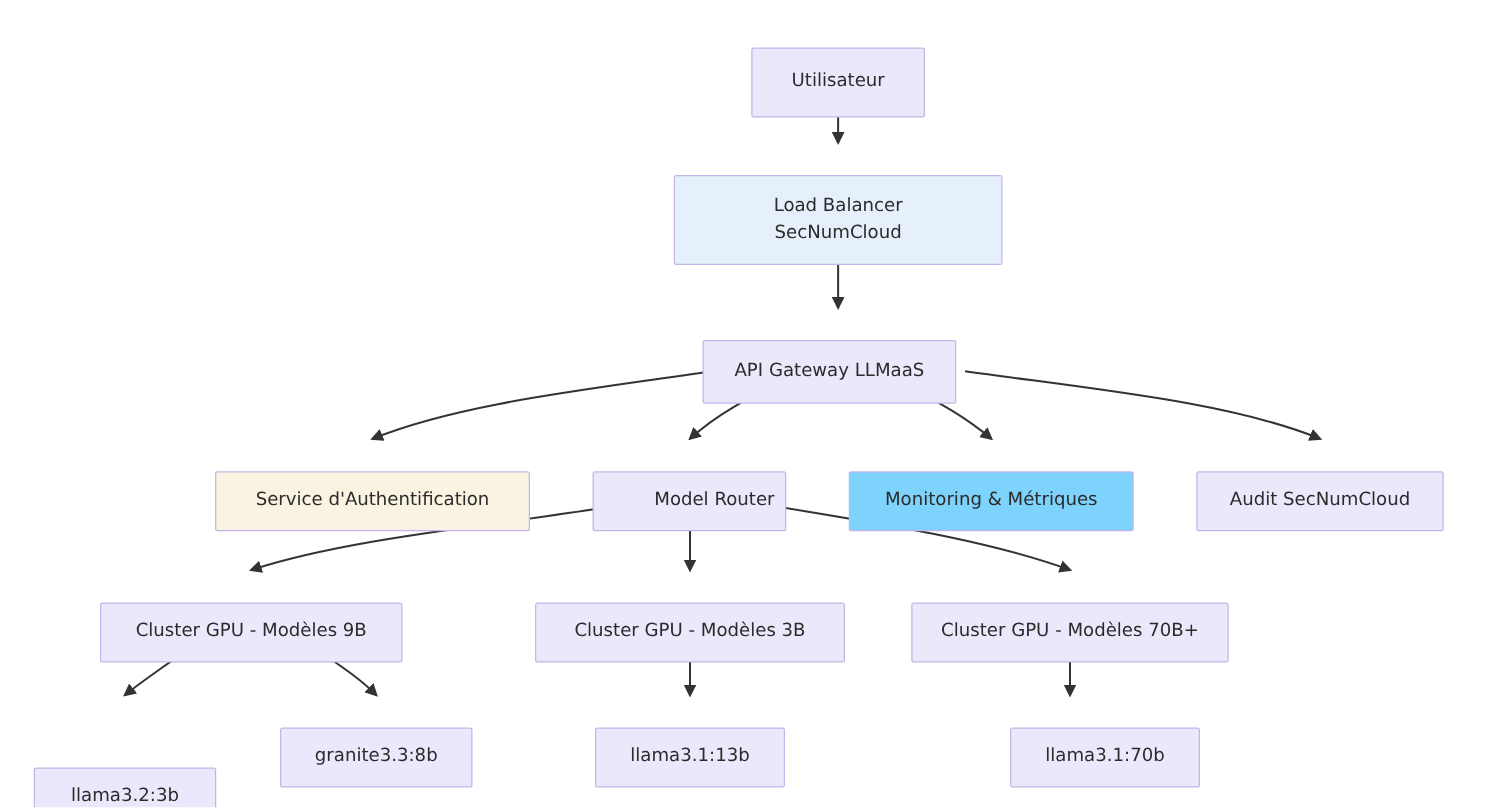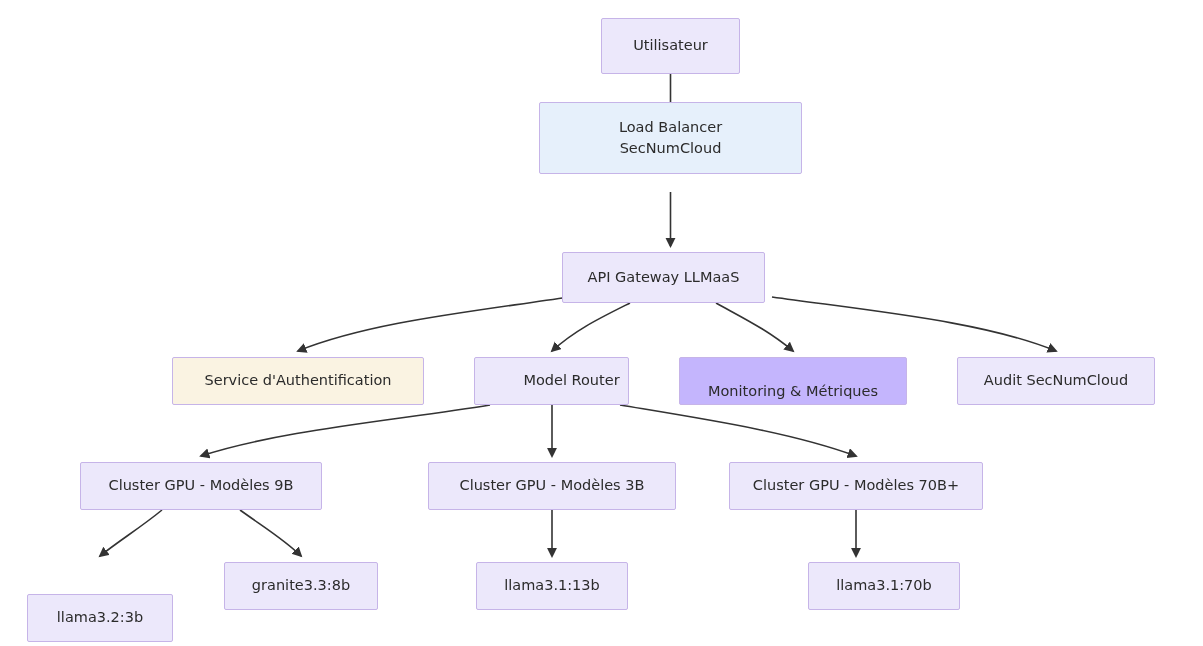--- a/index.html
+++ b/index.html
@@ -39,25 +39,26 @@
     justify-content: center;
     text-align: center;
     border: 1.3px solid #c6b4e8;
     border-radius: 2px;
     color: #2b2b2b;
     font-size: 14.5px;
     line-height: 1.45;
     z-index: 2;
     white-space: pre-line;
     padding: 2px 8px;
+    margin-top: 20px;
   }
   .fill-lavender { background: #ece8fb; }
   .fill-blue     { background: #e6f0fb; }
   .fill-cream    { background: #faf3e2; }
-  .fill-green    { background: #c4b5fd; align-items: flex-end; }
+  .fill-green    { background: #7dd3fc; }
 </style>
 </head>
 <body>
 
 <div id="canvas">
   <svg id="edge-layer" viewBox="0 0 1203 646" xmlns="http://www.w3.org/2000/svg">
     <defs>
       <marker id="arrowhead" markerWidth="9" markerHeight="9" refX="5.2" refY="3.2" orient="auto" markerUnits="strokeWidth">
         <path d="M0,0 L6.4,3.2 L0,6.4 Z" fill="#333333"></path>
       </marker>
@@ -73,21 +74,21 @@
         <path class="edge-path" d="M 552,405 L 552,456" marker-end="url(#arrowhead)" stroke="#333333"></path>
         <path class="edge-path" d="M 620,405 C 710,420 790,432 856,456" marker-end="url(#arrowhead)" stroke="#333333"></path>
         <path class="edge-path" d="M 162,510 C 140,528 120,540 100,556" marker-end="url(#arrowhead)" stroke="#333333"></path>
         <path class="edge-path" d="M 240,510 C 265,528 285,540 301,556" marker-end="url(#arrowhead)" stroke="#333333"></path>
         <path class="edge-path" d="M 552,510 L 552,556" marker-end="url(#arrowhead)" stroke="#333333"></path>
         <path class="edge-path" d="M 856,510 L 856,556" marker-end="url(#arrowhead)" stroke="#333333"></path>
       </g>
   </svg>
   <div id="nodes-group">
       <div class="node fill-lavender" style="left: 601px; top: 18px; width: 139px; height: 56px;"><span>Utilisateur</span></div>
-      <div class="node fill-blue" style="left: 539px; top: 102px; width: 263px; height: 72px;"><span>Load Balancer
+      <div class="node fill-blue" style="left: 539px; top: 120px; width: 263px; height: 72px;"><span>Load Balancer
 SecNumCloud</span></div>
       <div class="node fill-lavender" style="left: 562px; top: 252px; width: 203px; height: 51px; text-align: center;"><span>API Gateway LLMaaS</span></div>
       <div class="node fill-cream" style="left: 172px; top: 357px; width: 252px; height: 48px;"><span>Service d'Authentification</span></div>
       <div class="node fill-lavender" style="left: 474px; top: 357px; width: 155px; height: 48px; padding-left: 48px;"><span>Model Router</span></div>
       <div class="node fill-green" style="left: 679px; top: 357px; width: 228px; height: 48px;"><span>Monitoring &amp; Métriques</span></div>
       <div class="node fill-lavender" style="left: 957px; top: 357px; width: 198px; height: 48px;"><span>Audit SecNumCloud</span></div>
       <div class="node fill-lavender" style="left: 80px; top: 462px; width: 242px; height: 48px;"><span>Cluster GPU - Modèles 9B</span></div>
       <div class="node fill-lavender" style="left: 428px; top: 462px; width: 248px; height: 48px;"><span>Cluster GPU - Modèles 3B</span></div>
       <div class="node fill-lavender" style="left: 729px; top: 462px; width: 254px; height: 48px;"><span>Cluster GPU - Modèles 70B+</span></div>
       <div class="node fill-lavender" style="left: 27px; top: 594px; width: 146px; height: 48px;"><span>llama3.2:3b</span></div>

